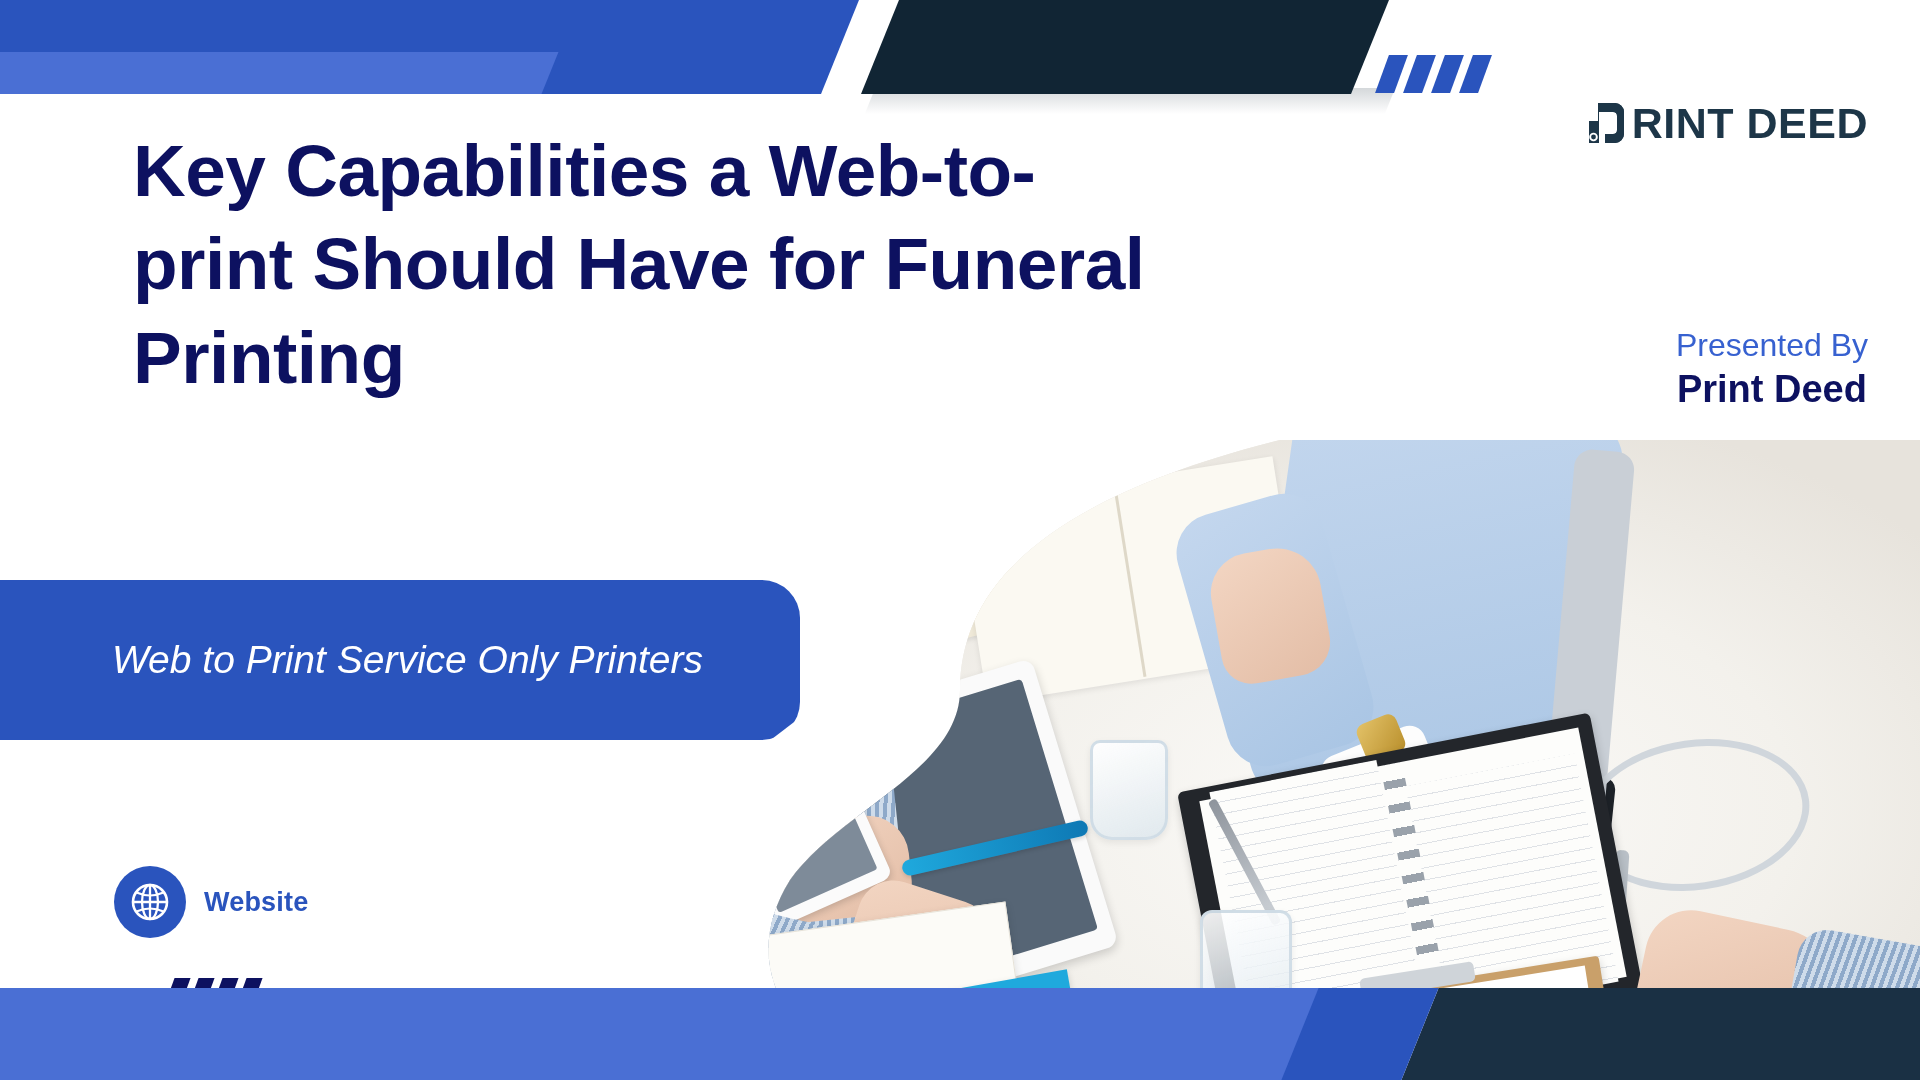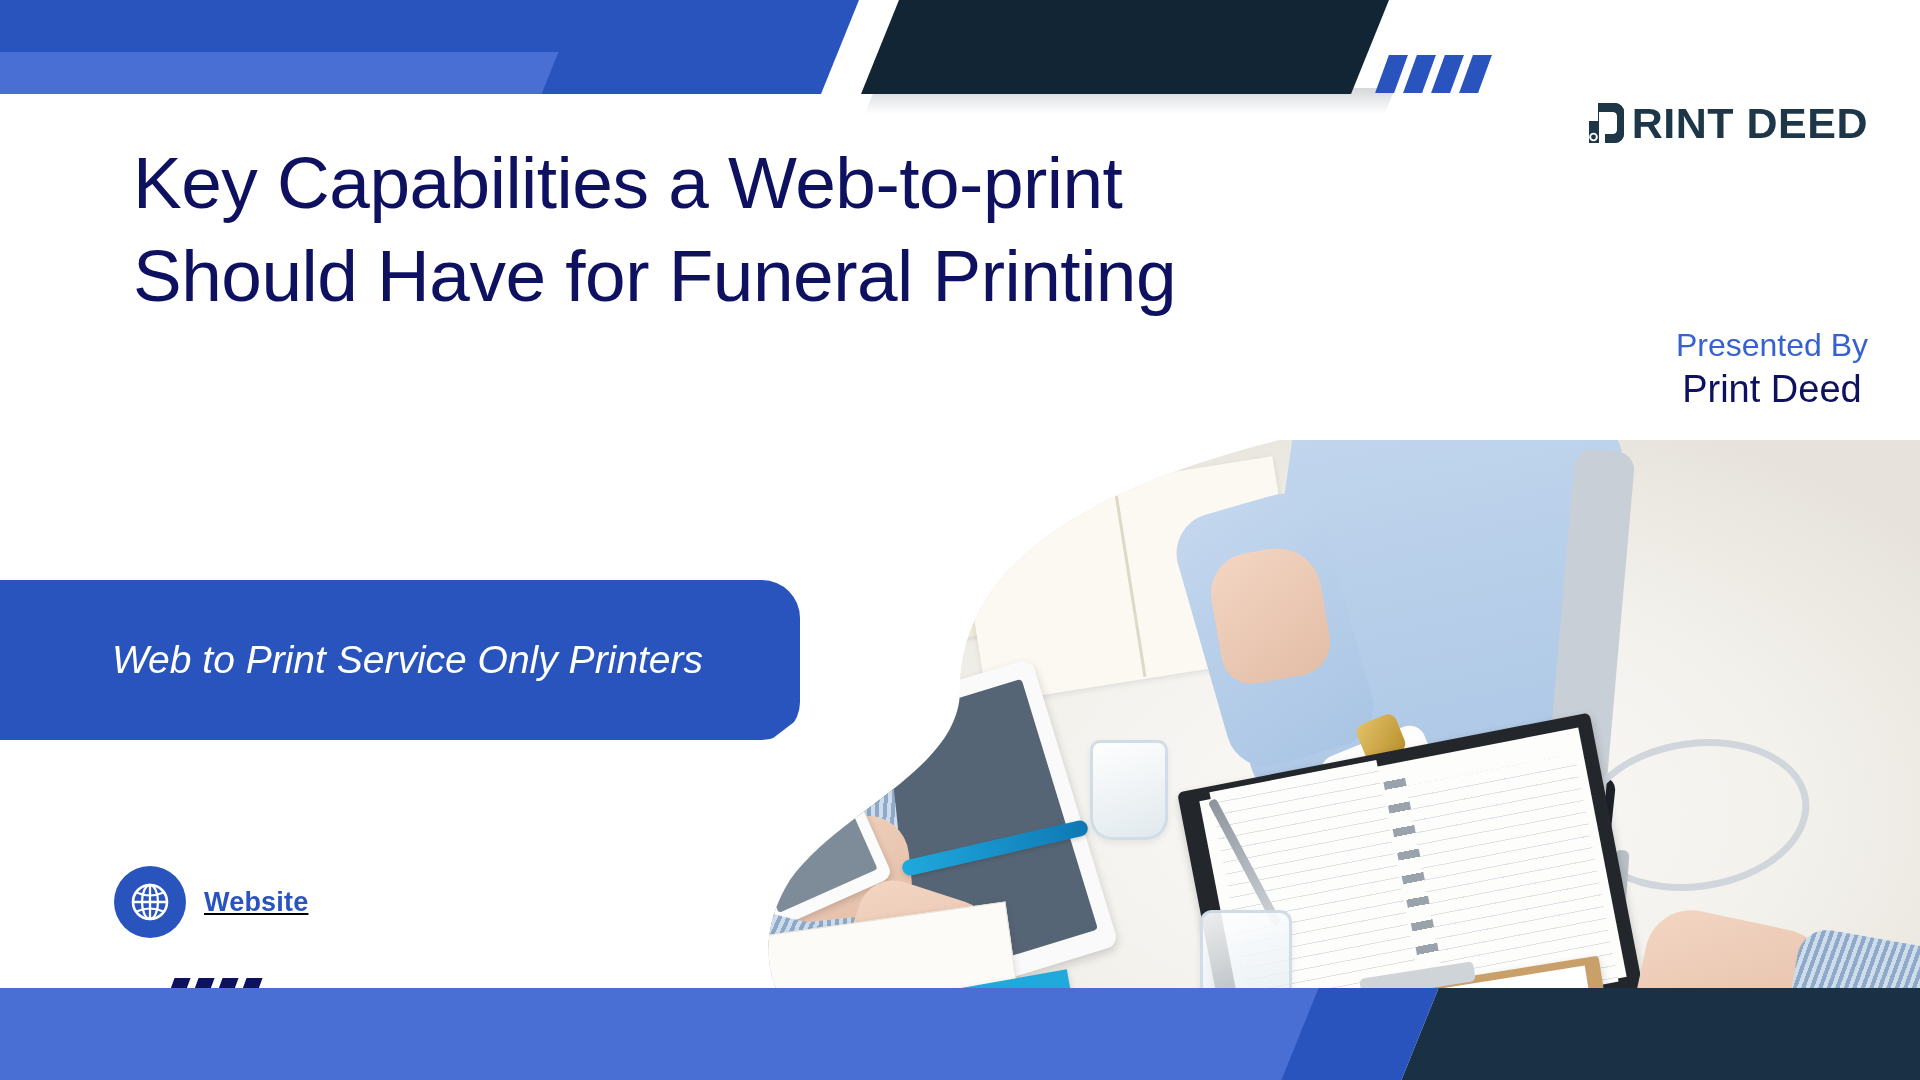--- a/index.html
+++ b/index.html
@@ -122,57 +122,57 @@
     color:#ffffff;
     font-size:39px;
     font-style:italic;
     line-height:1.42;
     font-weight:400;
   }
 
   
   .title {
     position:absolute;
-    left:133px; top:136px;
+    left:133px; top:124px;
     width:1060px;
     z-index:4;
     color:#0d1160;
     font-size:73px;
-    font-weight:normal;
+    font-weight:bold;
     line-height:1.28;
     letter-spacing:-0.5px;
   }
 
   
   .presented {
     position:absolute;
     right:52px; top:326px;
     z-index:7;
     text-align:center;
   }
   .presented-label {
     font-size:32px;
     color:#3761d0;
     line-height:1.22;
     font-weight:400;
   }
   .presented-name {
     font-size:38px;
     color:#0d1160;
-    font-weight:normal;
+    font-weight:bold;
     line-height:1.2;
     margin-top:2px;
   }
 
   
   .website {
     position:absolute;
     left:114px; top:866px;
     z-index:7;
-    display:flex; align-items:center; gap:18px;text-decoration:underline;
+    display:flex; align-items:center; gap:18px;
   }
   .globe-badge {
     width:72px; height:72px; border-radius:50%;
     background:#2a54bd;
     display:flex; align-items:center; justify-content:center;
     flex:0 0 auto;
   }
   .website-text { line-height:1.12; }
   .website-label {
     font-size:27px; font-weight:bold; color:#2a54bd;

